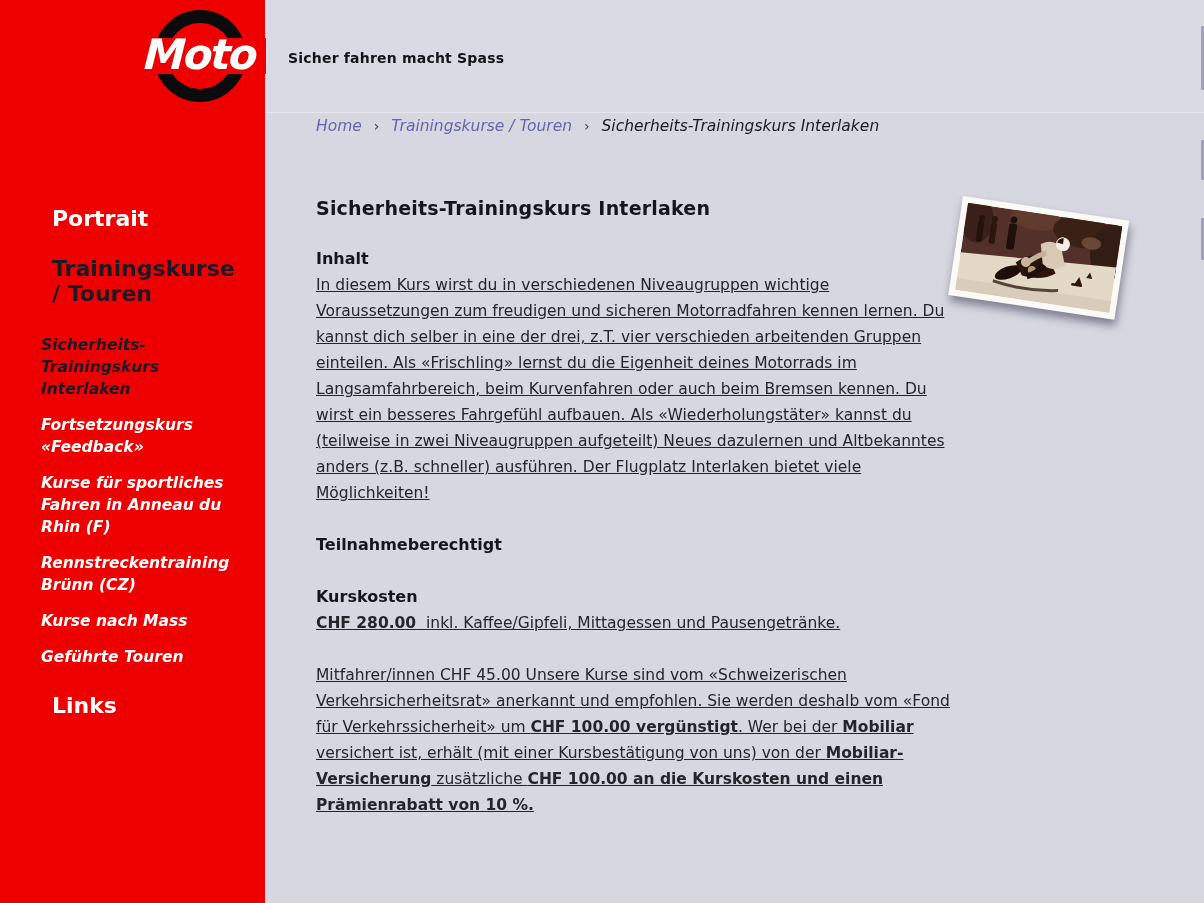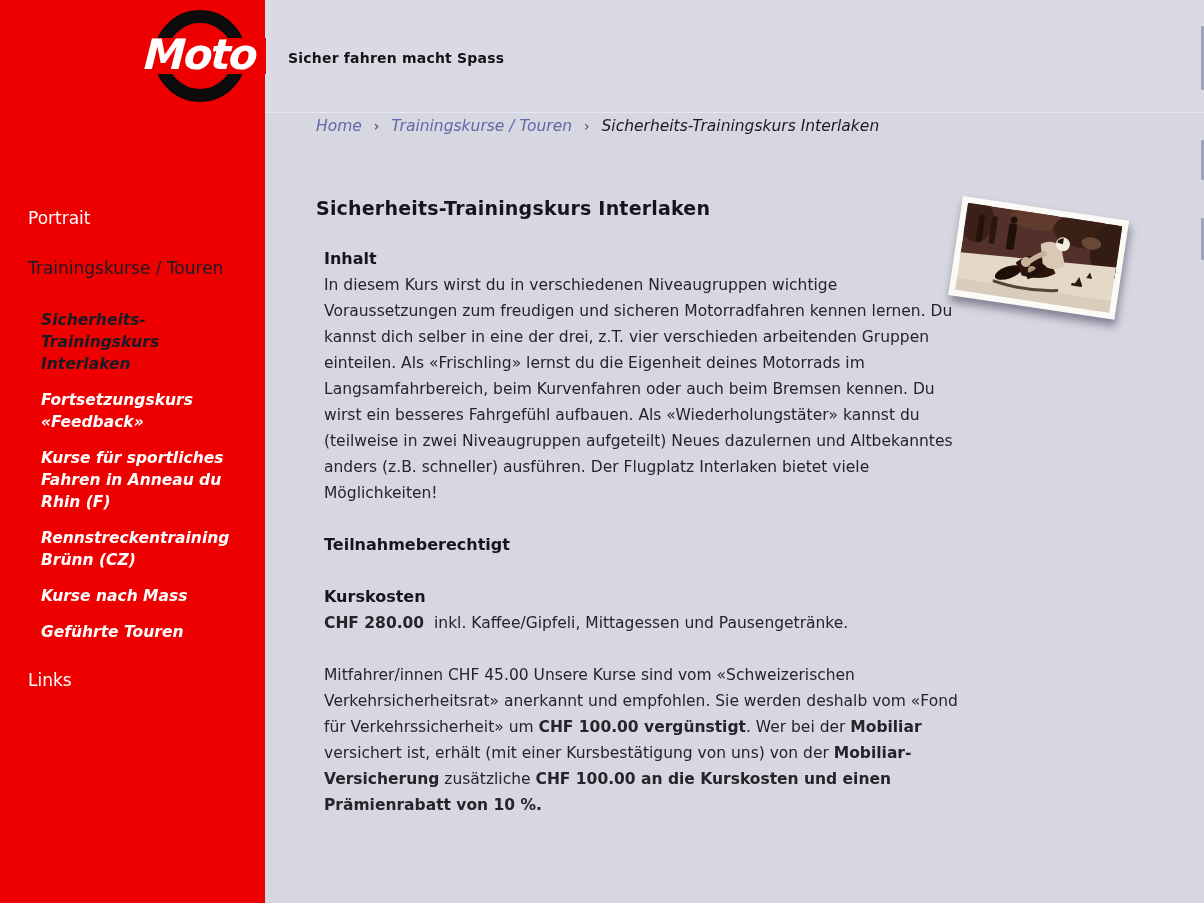--- a/index.html
+++ b/index.html
@@ -30,22 +30,22 @@
     border:13px solid #0b0b0b;box-sizing:border-box;
   }
   .logo-band{position:absolute;left:-16px;top:30px;width:132px;height:36px;background:#ef0000;}
   .logo-text{
     position:absolute;left:-14px;top:22px;width:128px;text-align:center;
     font-style:italic;font-weight:bold;font-size:42px;line-height:50px;
     color:#ffffff;letter-spacing:-2px;transform:skewX(-3deg);
   }
   .side-nav{position:absolute;left:28px;top:206px;width:218px;}
   .nav1{
-    font-size:17px;font-weight:normal;line-height:25px;color:#ffffff;
-    margin-top:25px;cursor:pointer;
+    font-size:22px;font-weight:bold;line-height:25px;color:#ffffff;
+    margin-top:25px;cursor:pointer;margin-left:24px;
   }
   .nav1:first-child{margin-top:0;}
   .nav2{
     font-size:15.5px;font-weight:bold;font-style:italic;line-height:22px;
     color:#ffffff;margin:14px 0 0 13px;cursor:pointer;
   }
   .nav2.first-sub{margin-top:28px;}
   .gap-before{margin-top:32px;}
   .active{color:#1a1a24;}
   
@@ -55,26 +55,26 @@
   }
   .crumb-link{color:#6565ab;cursor:pointer;}
   .crumb-sep{color:#3f3f60;margin:0 7px;font-style:normal;font-size:14px;}
   .crumb-current{color:#1a1a24;}
   
   .page-title{
     position:absolute;left:316px;top:197px;
     font-size:19px;font-weight:bold;color:#15151f;letter-spacing:.2px;
   }
   .content{
-    position:absolute;left:324px;top:246px;width:648px;
+    position:absolute;left:316px;top:246px;width:648px;
     font-size:15.5px;line-height:26px;color:#24242a;
   }
   .sec-head{font-size:16px;font-weight:bold;color:#15151f;line-height:26px;margin:26px 0 0 0;}
   .sec-head.first{margin-top:0;}
-  .content p{margin:0;}
+  .content p{margin:0;text-decoration:underline;}
   .content p.spaced{margin-top:26px;}
   
   .photo{
     position:absolute;left:963px;top:196px;width:168px;height:100px;
     background:#fbfaf7;transform:rotate(8.5deg);transform-origin:0 0;
     box-shadow:2px 6px 9px rgba(70,70,95,.6);
   }
   .photo svg{position:absolute;left:6px;top:6px;}
   
   .edge-strip{position:absolute;right:0;top:0;width:3px;height:903px;}

